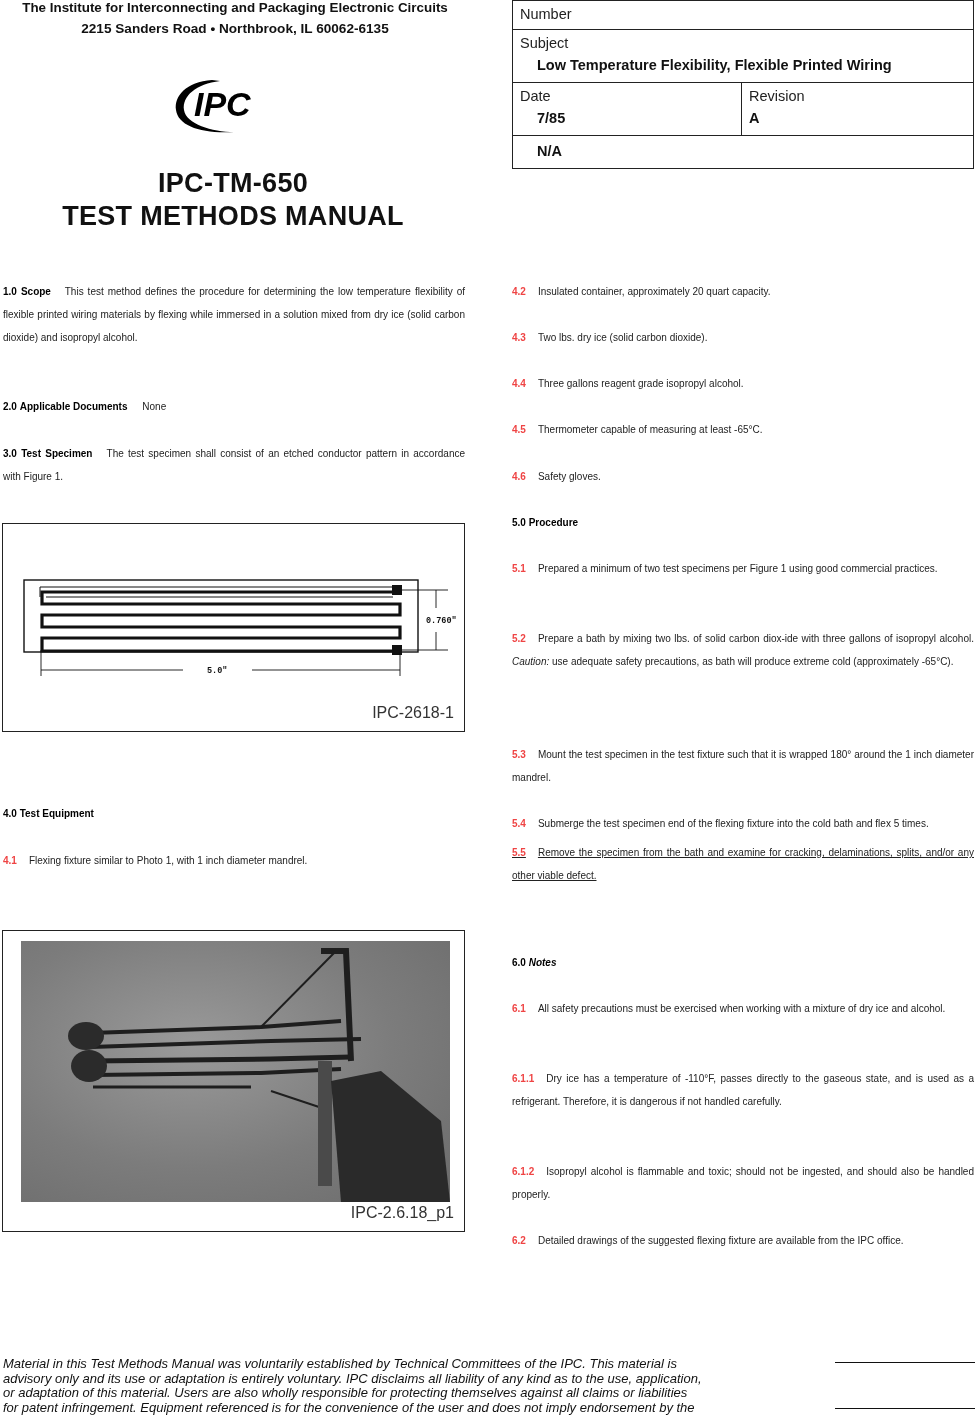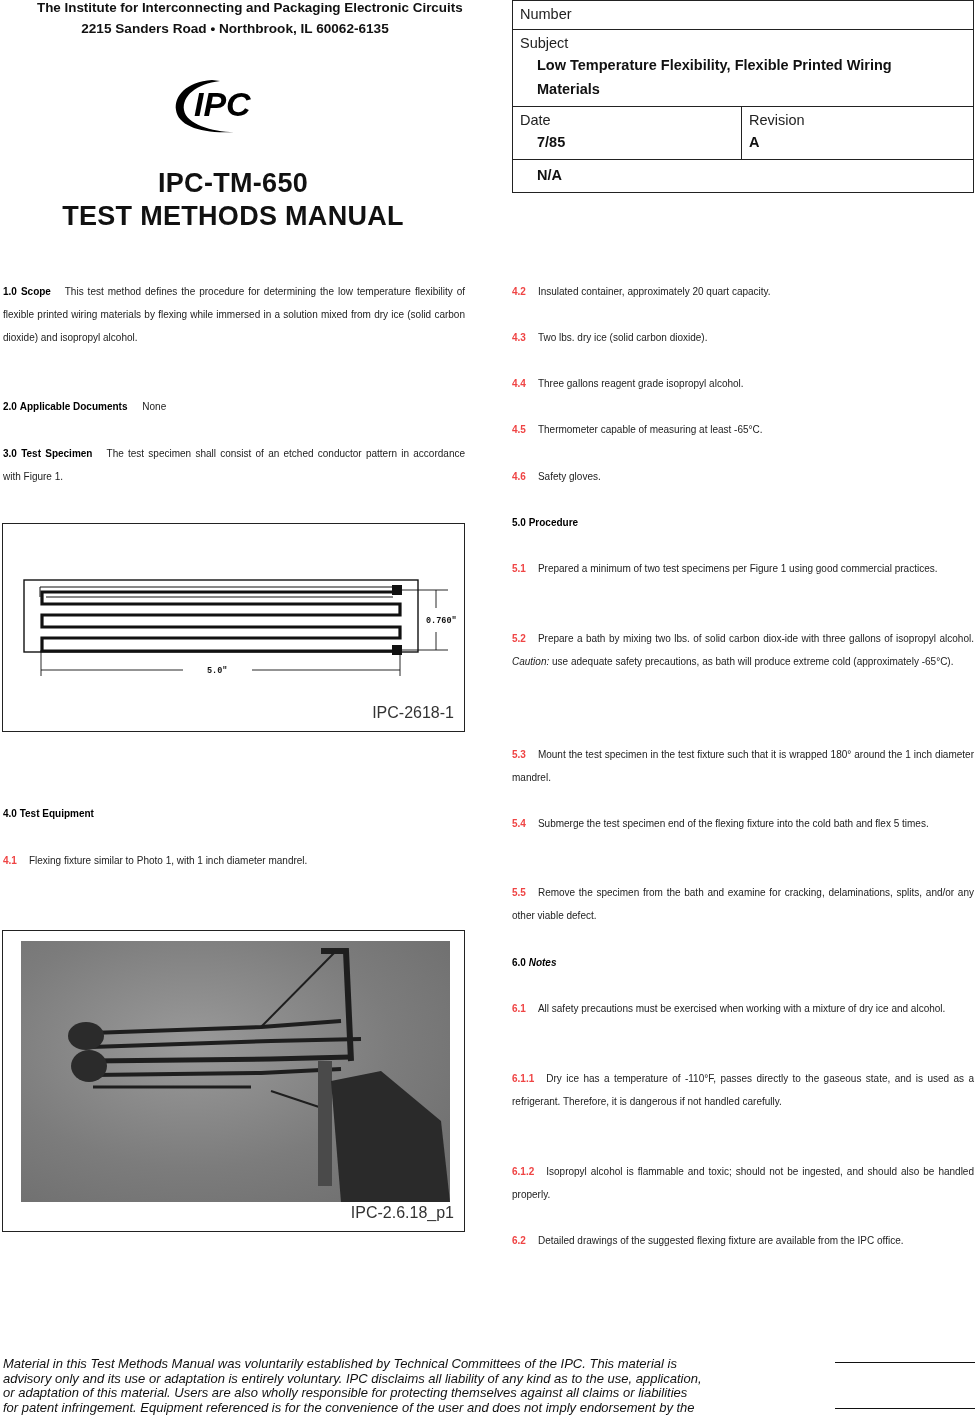--- a/index.html
+++ b/index.html
@@ -36,21 +36,21 @@
   .photo { position: absolute; left: 18px; top: 10px; width: 429px; height: 261px;
     background: radial-gradient(ellipse at 40% 40%, #9a9a9a 0%, #7c7c7c 55%, #6b6b6b 100%); }
 
   
   .foot { left: 3px; top: 1357px; width: 700px; font-size: 13px; line-height: 14.5px; font-style: italic; color: #111; }
   .rule { left: 835px; width: 140px; height: 0; border-top: 1.5px solid #111; }
 </style>
 </head>
 <body>
 
-<div class="abs" style="left:0;top:0;width:470px;font-weight:bold;font-size:13.4px;line-height:16px;padding-left:37px;">The Institute for Interconnecting and Packaging Electronic Circuits</div>
+<div class="abs" style="left:0;top:0;width:470px;text-align:center;font-weight:bold;font-size:13.4px;line-height:16px;">The Institute for Interconnecting and Packaging Electronic Circuits</div>
 <div class="abs addr" style="top:21px;line-height:16px;">2215 Sanders Road • Northbrook, IL 60062-6135</div>
 
 <svg class="abs logo" viewBox="0 0 112 60">
   <path d="M40 4 C14 6 2 20 4 34 C6 50 30 58 62 56 C40 56 14 48 12 34 C10 20 24 8 48 5 Z" fill="#000"></path>
   <text x="22" y="40" font-family="Liberation Sans, sans-serif" font-weight="bold" font-style="italic" font-size="34" fill="#000">IPC</text>
 </svg>
 
 <div class="abs tm-title">
   <div>IPC-TM-650</div>
   <div>TEST METHODS MANUAL</div>
@@ -59,21 +59,20 @@
 <div class="abs info-table">
   <div class="info-row">
     <div class="info-cell">
       <div class="info-label">Number</div>
     </div>
   </div>
   <div class="info-row">
     <div class="info-cell">
       <div class="info-label">Subject</div>
       <div class="info-value">Low Temperature Flexibility, Flexible Printed Wiring</div>
-      <div class="info-value">Materials</div>
     </div>
   </div>
   <div class="info-row">
     <div class="info-cell" style="flex:0 0 214px;">
       <div class="info-label">Date</div>
       <div class="info-value">7/85</div>
     </div>
     <div class="info-cell rev">
       <div class="info-label">Revision</div>
       <div class="info-value">A</div>
@@ -194,21 +193,21 @@
 </div>
 
 <div class="abs col" style="left:512px;top:743px;width:462px;">
   <span class="num">5.3</span><span>Mount the test specimen in the test fixture such that it is wrapped 180° around the 1 inch diameter mandrel.</span>
 </div>
 
 <div class="abs col" style="left:512px;top:812px;width:462px;">
   <span class="num">5.4</span><span>Submerge the test specimen end of the flexing fixture into the cold bath and flex 5 times.</span>
 </div>
 
-<div class="abs col" style="left:512px;top:881px;width:462px;">
+<div class="abs col" style="left:512px;top:841px;width:462px;text-decoration:underline;">
   <span class="num">5.5</span><span>Remove the specimen from the bath and examine for cracking, delaminations, splits, and/or any other viable defect.</span>
 </div>
 
 <div class="abs col" style="left:512px;top:951px;width:462px;">
   <span class="sec">6.0</span>
   <span class="sec it">Notes</span>
 </div>
 
 <div class="abs col" style="left:512px;top:997px;width:462px;">
   <span class="num">6.1</span><span>All safety precautions must be exercised when working with a mixture of dry ice and alcohol.</span>

